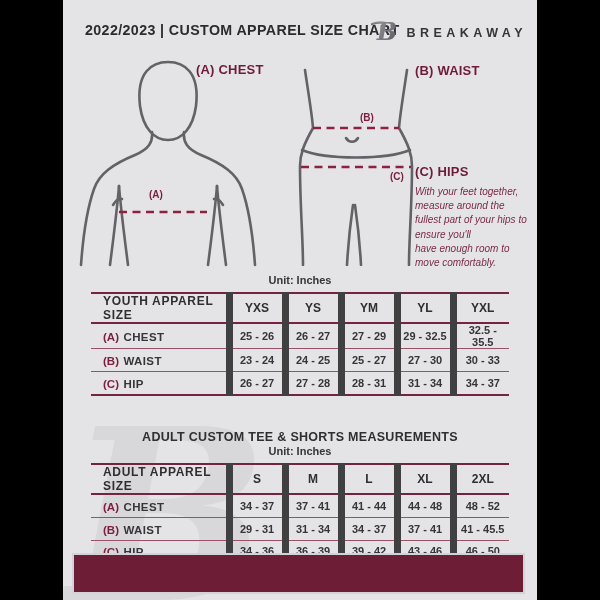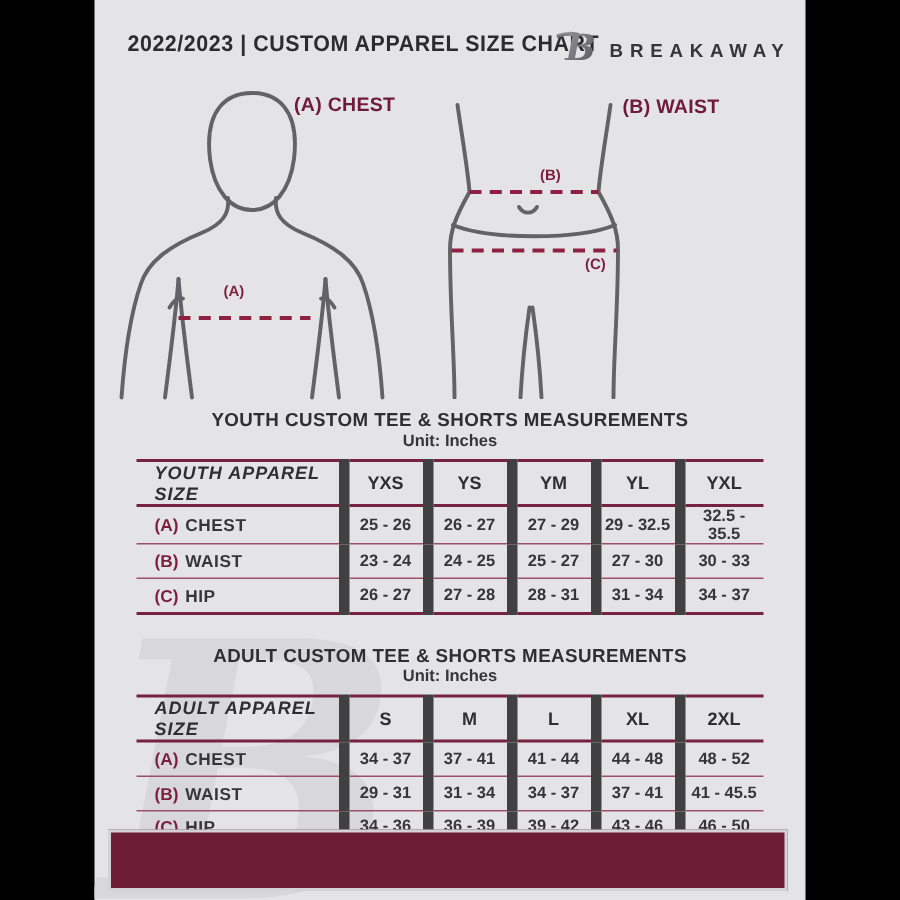--- a/index.html
+++ b/index.html
@@ -46,21 +46,21 @@
     background:transparent;
   }
   table.size-table th, table.size-table td {
     height:23px; padding:0; text-align:center; vertical-align:middle;
     color:#35353a; background:transparent;
   }
   table.size-table th + th, table.size-table td + td { border-left:7px solid #404040;margin-top:40px; }
   table.size-table thead th { border-bottom:2px solid #76233f; font-size:12px; font-weight:700; color:#2f2f33; }
   table.size-table tbody tr + tr td { border-top:1px solid #9c5068; }
   th.sizecol, td.rowlabel { text-align:left !important; padding-left:12px !important; }
-  th.sizecol { font-weight:400; font-size:11px; letter-spacing:.7px;font-style:italic; }
+  th.sizecol { font-weight:400; font-size:11px; letter-spacing:.7px; }
   td.rowlabel .key { color:#7c1f3c; font-weight:800; font-size:11.5px; }
   td.rowlabel .lbl { font-weight:700; font-size:11.5px; letter-spacing:.4px; color:#35353a; }
   td.val { font-size:11px; font-weight:700; }
 
   
   .footer-bar {
     left:9px; top:553px; width:453px; height:41px; background:#6e1d37;
     border:2px solid #d3d3d7; z-index:2;
   }
 </style>
@@ -119,23 +119,27 @@
     </svg>
     <div class="fig-label" style="left:297px; top:112px;">(B)</div>
     <div class="fig-label" style="left:327px; top:171px;">(C)</div>
 
     <div class="layer note" style="left:133px; top:62px; width:101px;">
       <h4>(A) CHEST</h4>
     </div>
     <div class="layer note" style="left:352px; top:63px; width:114px;">
       <h4>(B) WAIST</h4>
     </div>
+    <div class="layer note" style="left:352px; top:164px; width:114px;">
+      <h4>(C) HIPS</h4>
+      <p>With your feet together, measure around the fullest part of your hips to ensure you'll
+have enough room to move comfortably.</p>
+    </div>
 
     <div class="layer tbl-section" style="left:28px; top:273px;">
-      <div class="tbl-title">YOUTH CUSTOM TEE &amp; SHORTS MEASUREMENTS</div>
       <div class="tbl-unit">Unit: Inches</div>
       <table class="size-table">
         <thead>
           <tr>
             <th class="sizecol" style="width:138px;">YOUTH APPAREL SIZE</th>
             <th>YXS</th>
             <th>YS</th>
             <th>YM</th>
             <th>YL</th>
             <th>YXL</th>

